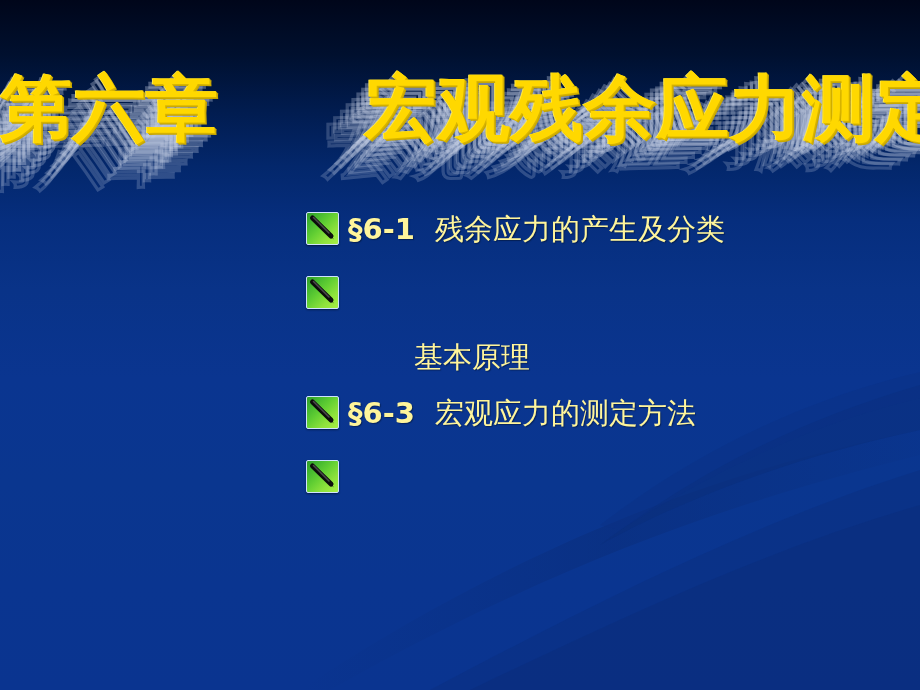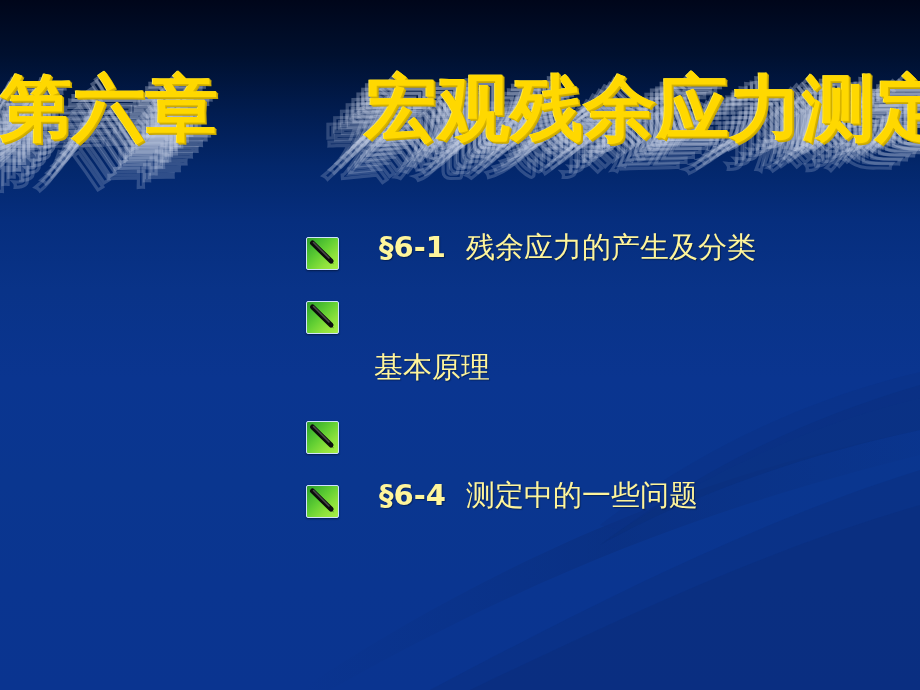--- a/index.html
+++ b/index.html
@@ -58,23 +58,22 @@
   }
 
   
   #bullets{
     position:absolute;
     left:306px;top:206px;
     width:600px;
   }
   .row{
     display:flex;
-    align-items:flex-end;
+    align-items:flex-start;
     height:64px;
-    gap:31px;
   }
   .row.cont{height:56px;}
 
   .bullet-icon{
     flex:0 0 auto;
     width:33px;height:33px;
     margin-top:6px;
     margin-right:9px;
     border:1px solid #cfe3ff;
     border-radius:2px;
@@ -90,21 +89,21 @@
     color:#FFF59B;
     font-size:29px;
     line-height:46px;
     font-weight:700;
     font-family:"DejaVu Sans","Liberation Sans",sans-serif;
     white-space:pre;
     text-shadow:1px 1px 1px rgba(0,0,0,.35);
   }
   .row-text .zh{font-weight:400;}
   .row.cont .row-text{
-    margin-left:68px;
+    margin-left:108px;
     font-weight:400;
   }
 </style>
 </head>
 <body>
 
 <div id="slide">
 
   <svg id="swooshes" width="920" height="690" viewBox="0 0 920 690">
     <defs>
@@ -170,27 +169,27 @@
     </div>
 
     <div class="row">
       <span class="bullet-icon">
         <svg width="31" height="31" viewBox="0 0 31 31">
           <line x1="5.5" y1="5" x2="24" y2="23" stroke="#0c0c0c" stroke-width="5" stroke-linecap="round"></line>
           <line x1="6.5" y1="4.5" x2="22" y2="20" stroke="#4a4a4a" stroke-width="1.6" stroke-linecap="round"></line>
           <path d="M22.5 21.5 L26.5 26.5 L25 21 Z" fill="#111"></path>
         </svg>
       </span>
+      <span class="row-text"><span>§6-3</span><span>  </span><span class="zh">宏观应力的测定方法</span></span>
     </div>
 
     <div class="row">
       <span class="bullet-icon">
         <svg width="31" height="31" viewBox="0 0 31 31">
           <line x1="5.5" y1="5" x2="24" y2="23" stroke="#0c0c0c" stroke-width="5" stroke-linecap="round"></line>
           <line x1="6.5" y1="4.5" x2="22" y2="20" stroke="#4a4a4a" stroke-width="1.6" stroke-linecap="round"></line>
           <path d="M22.5 21.5 L26.5 26.5 L25 21 Z" fill="#111"></path>
         </svg>
       </span>
-      <span class="row-text"><span>§6-4</span><span>  </span><span class="zh">测定中的一些问题</span></span>
     </div>
 
   </div>
 </div>
 
 </body></html>

